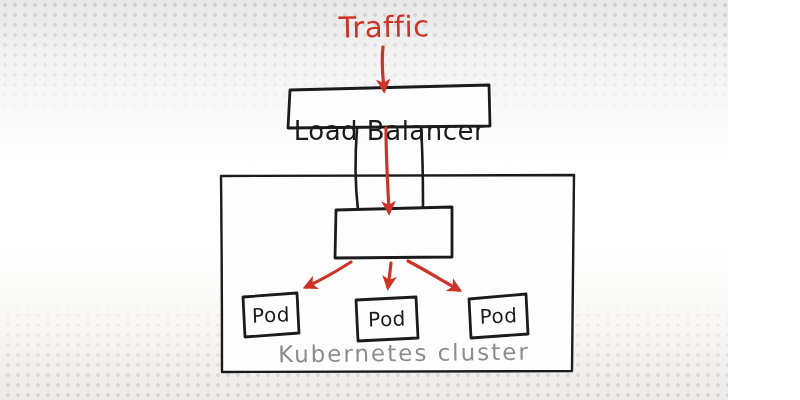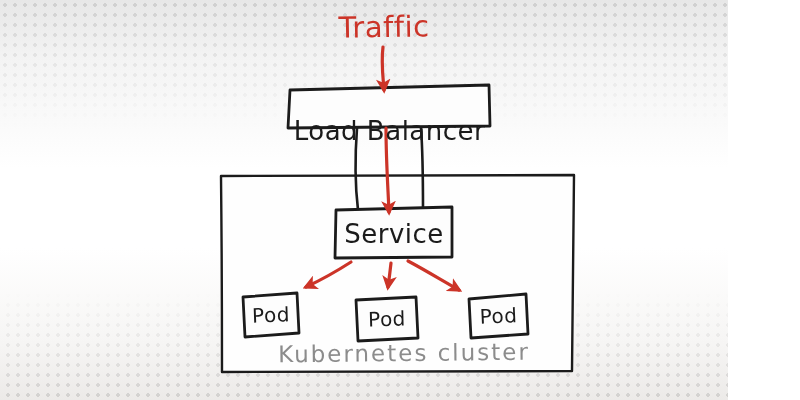--- a/index.html
+++ b/index.html
@@ -134,21 +134,20 @@
     <path class="red-line" marker-end="url(#arrow-red)" d="M386,128 C386,160 388,188 389,212"></path>
     <path class="red-line" marker-end="url(#arrow-red)" d="M351,262 C337,271 321,280 306,287"></path>
     <path class="red-line" marker-end="url(#arrow-red)" d="M391,263 C390,272 389,280 388,287"></path>
     <path class="red-line" marker-end="url(#arrow-red)" d="M408,261 C425,270 443,281 459,290"></path>
   </svg>
 
   <div class="label traffic-label">Traffic</div>
 
   <div class="label lb-label">Load Balancer</div>
 
-  <div class="label service-label">Service</div>
 
   <div class="label pod-label pod-label-1">Pod</div>
   <div class="label pod-label pod-label-2">Pod</div>
   <div class="label pod-label pod-label-3">Pod</div>
 
   <div class="label cluster-label">Kubernetes cluster</div>
 
 </div>
 
 </body></html>

